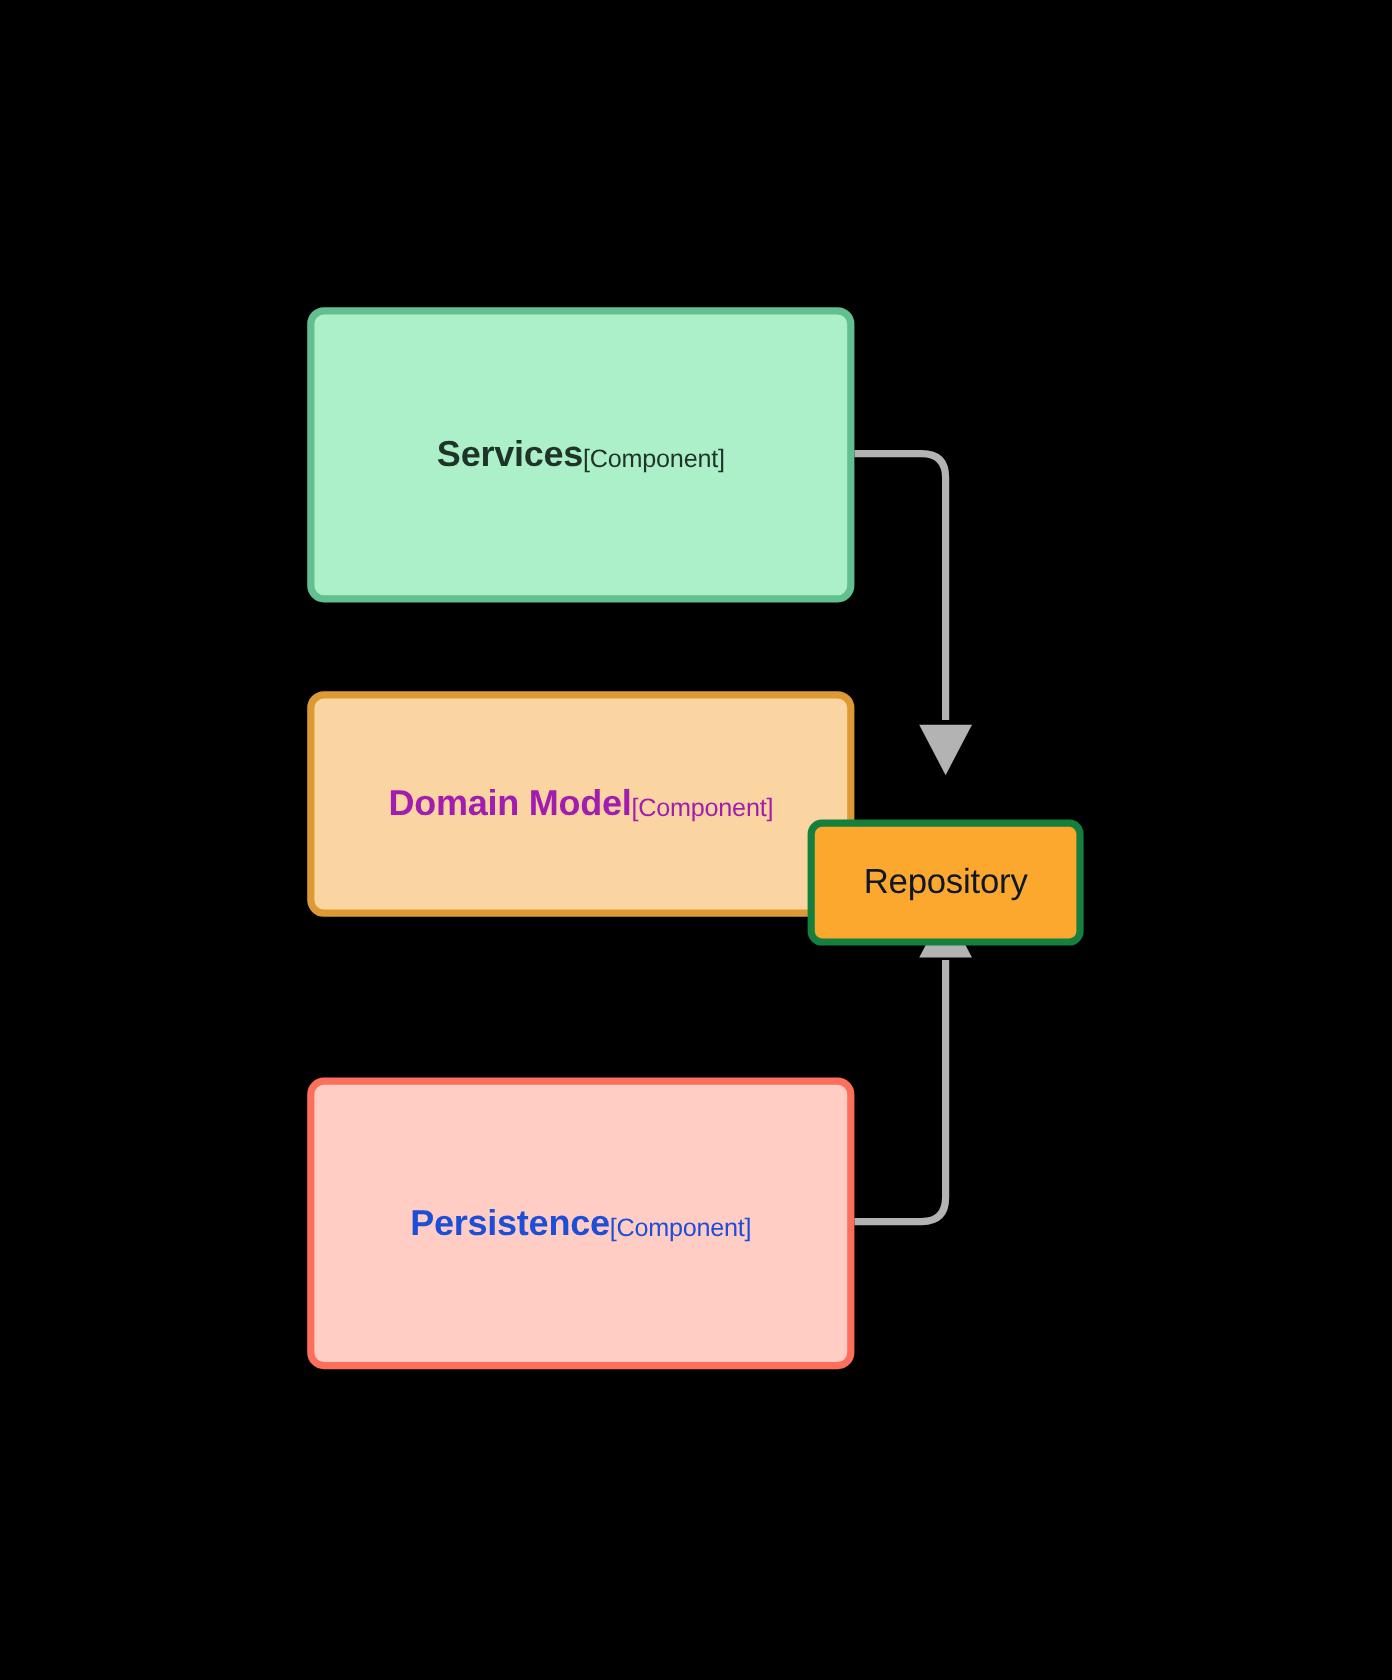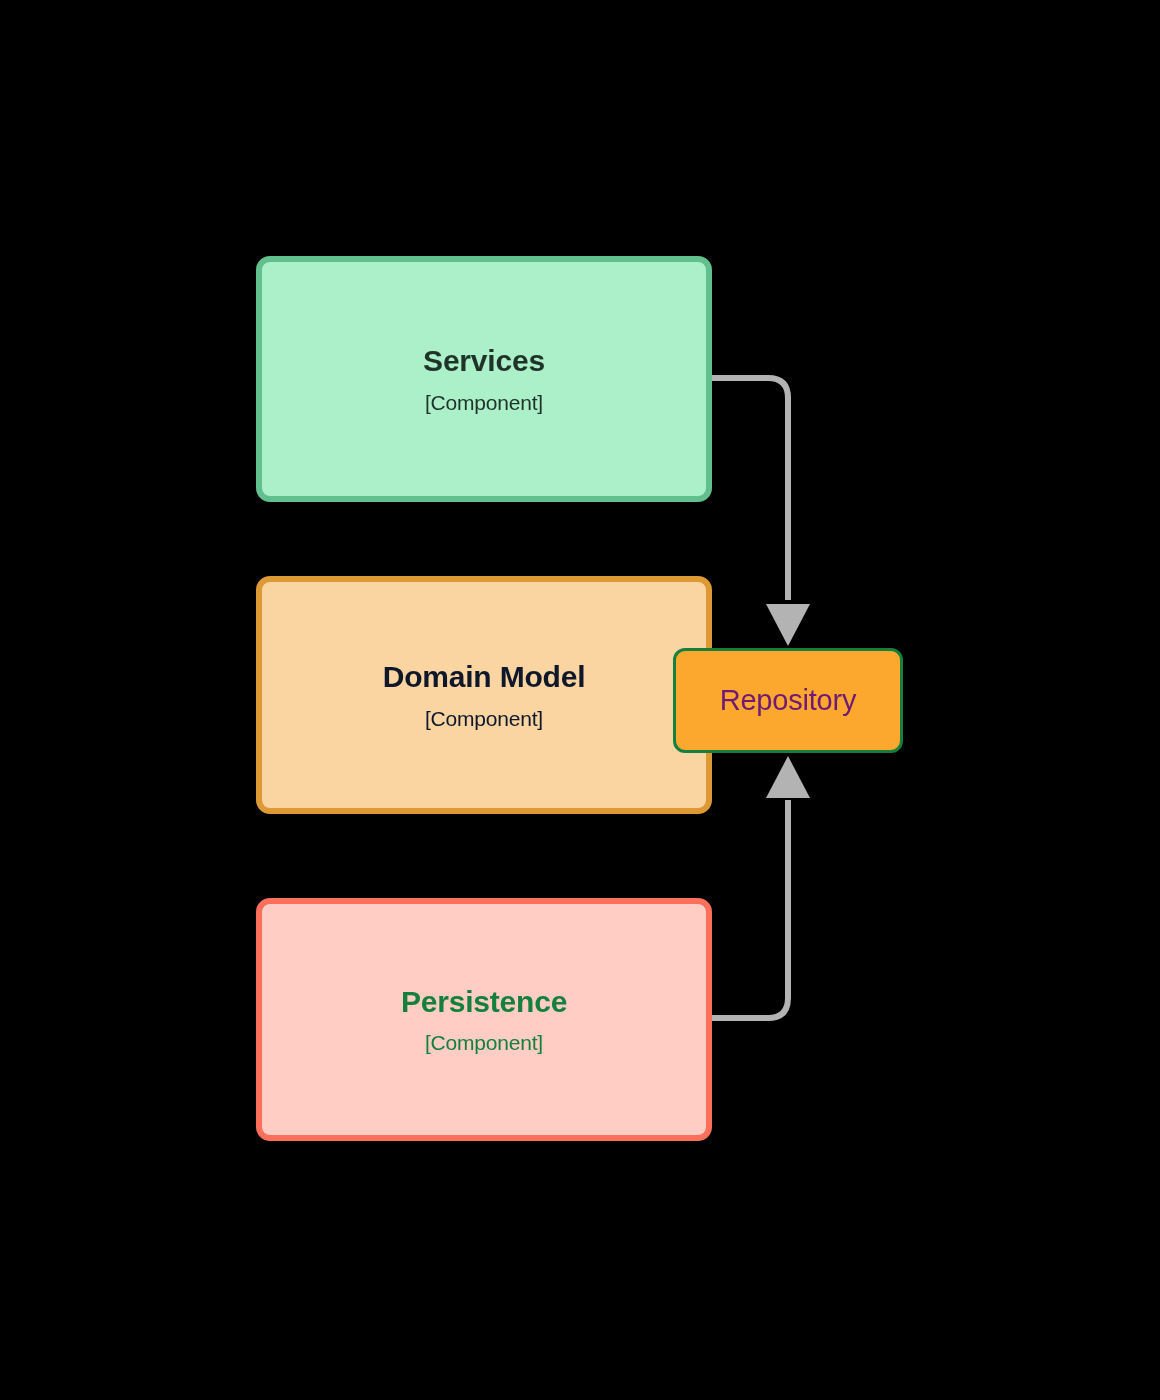--- a/index.html
+++ b/index.html
@@ -29,21 +29,20 @@
     width: 1160px;
     height: 1400px;
     pointer-events: none;
   }
 
   .node {
     position: absolute;
     box-sizing: border-box;
     border-radius: 14px;
     display: flex;
-    flex-direction: column;
     align-items: center;
     justify-content: center;
     text-align: center;
     line-height: 1.32;
   }
 
   .node-title {
     font-weight: bold;
     font-size: 30px;
     letter-spacing: -0.2px;
@@ -65,45 +64,45 @@
     height: 246px;
     background: #abf0c9;
     border: 6px solid #62bf8e;
     color: #1f3329;
   }
 
   #node-domain-model {
     left: 256px;
     top: 576px;
     width: 456px;
-    height: 238px;
+    height: 188px;
     background: #fad5a2;
     border: 6px solid #dd9a34;
-    color: #0f172a;
+    color: #a21caf;
   }
 
   #node-persistence {
     left: 256px;
     top: 898px;
     width: 456px;
     height: 243px;
     background: #ffcdc4;
     border: 6px solid #fc6f5b;
-    color: #15803d;
+    color: #1d4ed8;
   }
 
   #node-repository {
     left: 673px;
-    top: 648px;
+    top: 683px;
     width: 230px;
     height: 105px;
     background: #fca82f;
-    border: 3px solid #15803d;
+    border: 6px solid #15803d;
     border-radius: 12px;
-    color: #701a75;
+    color: #0f172a;
     z-index: 5;
   }
 
   .repo-label {
     font-size: 29px;
     font-weight: normal;
     letter-spacing: -0.2px;
   }
 </style>
 </head>

